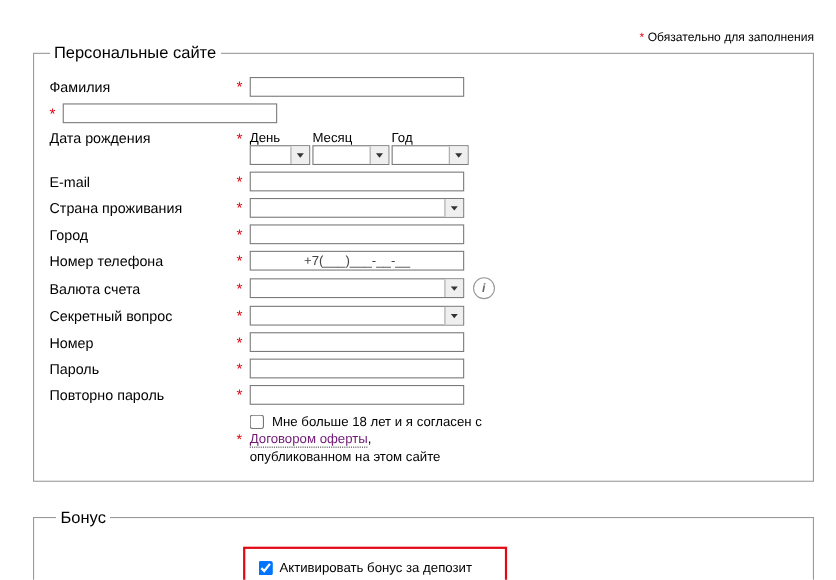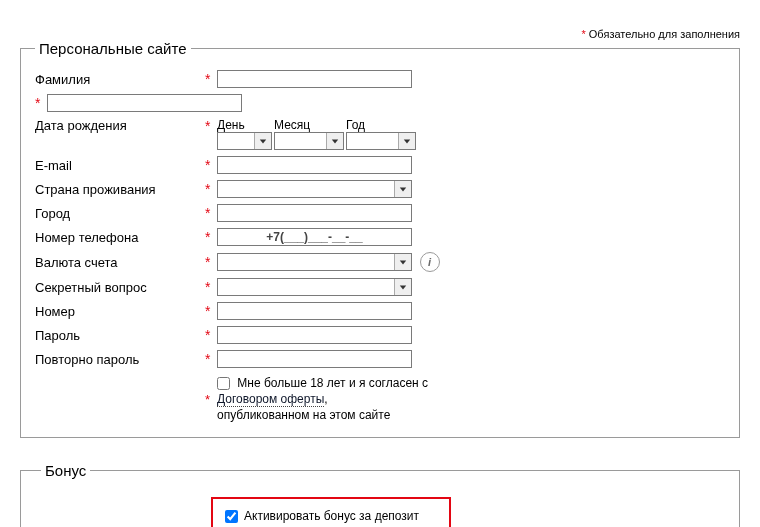--- a/index.html
+++ b/index.html
@@ -8,21 +8,21 @@
     font-family: Arial, Helvetica, sans-serif;
     font-size: 13px;
     background: #fff;
     color: #000;
   }
   .page {
     width: 760px;
     height: 527px;
     position: relative;
     box-sizing: border-box;
-    padding: 20px 20px 0 20px;
+    padding: 20px 20px 0 30px;
   }
   .req-note {
     position: absolute;
     top: 28px;
     right: 20px;
     font-size: 11px;
   }
   .req-note .star { color: #e30613; }
   fieldset {
     border: 1px solid #9a9a9a;
@@ -60,21 +60,20 @@
     width: 195px;
     height: 18px;
     border: 1px solid #7a7a7a;
     background: #fff;
     box-sizing: border-box;
     font-size: 12px;
     padding: 1px 4px;
     line-height: 14px;
     vertical-align: middle;
     text-align: left;
-    font-weight: bold;
   }
   .sel {
     display: inline-flex;
     align-items: center;
     justify-content: flex-end;
     border: 1px solid #7a7a7a;
     background: #fff;
     box-sizing: border-box;
     height: 18px;
     vertical-align: middle;
@@ -139,21 +138,21 @@
     font-size: 12px;
     line-height: 16px;
   }
   .agree-row input[type=checkbox] {
     vertical-align: middle;
     margin: 0 4px 0 0;
   }
   .link-dotted {
     border-bottom: 1px dotted #444;
     text-decoration: none;
-    color: #0f172a;
+    color: #701a75;
   }
 
   
   fieldset.bonus {
     padding: 18px 20px 20px 20px;
     margin-top: 8px;
   }
   .bonus-box {
     margin-left: 170px;
     width: 240px;

